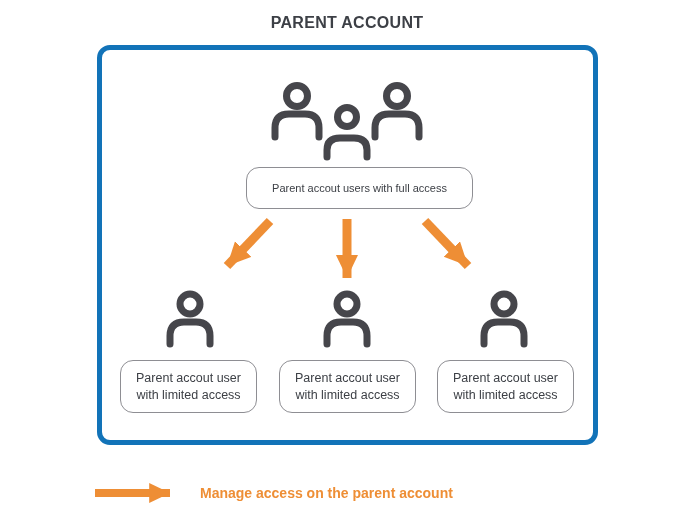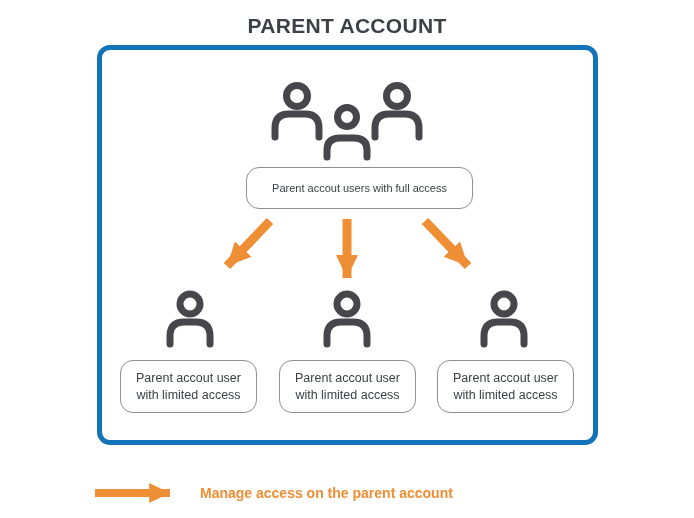--- a/index.html
+++ b/index.html
@@ -9,21 +9,21 @@
     height: 518px;
     background: #ffffff;
     font-family: "Liberation Sans", sans-serif;
     overflow: hidden;
   }
   .abs { position: absolute; }
 
   #title {
     left: 0; top: 14px; width: 694px;
     text-align: center;
-    font-size: 21px;
+    font-size: 16px;
     font-weight: 700;
     letter-spacing: 0.3px;
     color: var(--text-dark, #3d4046);
   }
 
   #account-box {
     left: 97px; top: 45px;
     width: 501px; height: 400px;
     box-sizing: border-box;
     border: 5px solid var(--accent-blue, #1273b8);

